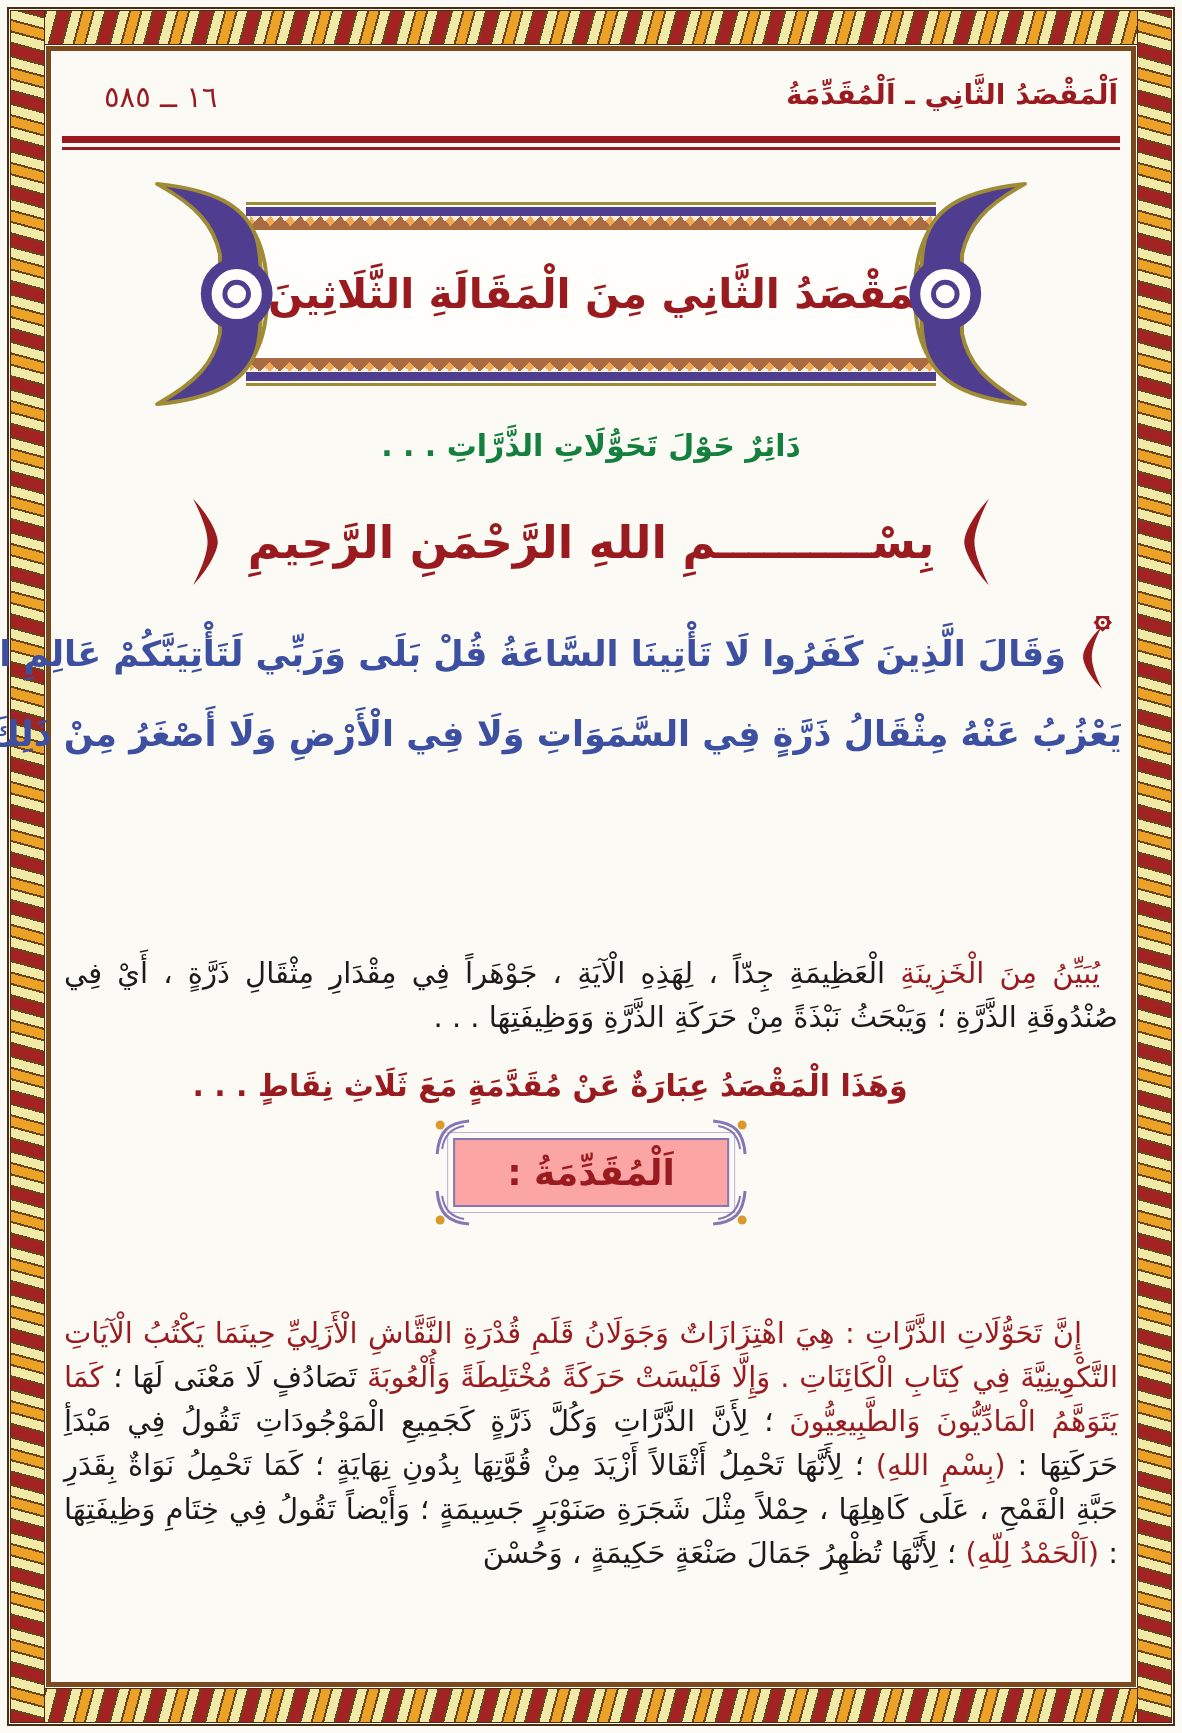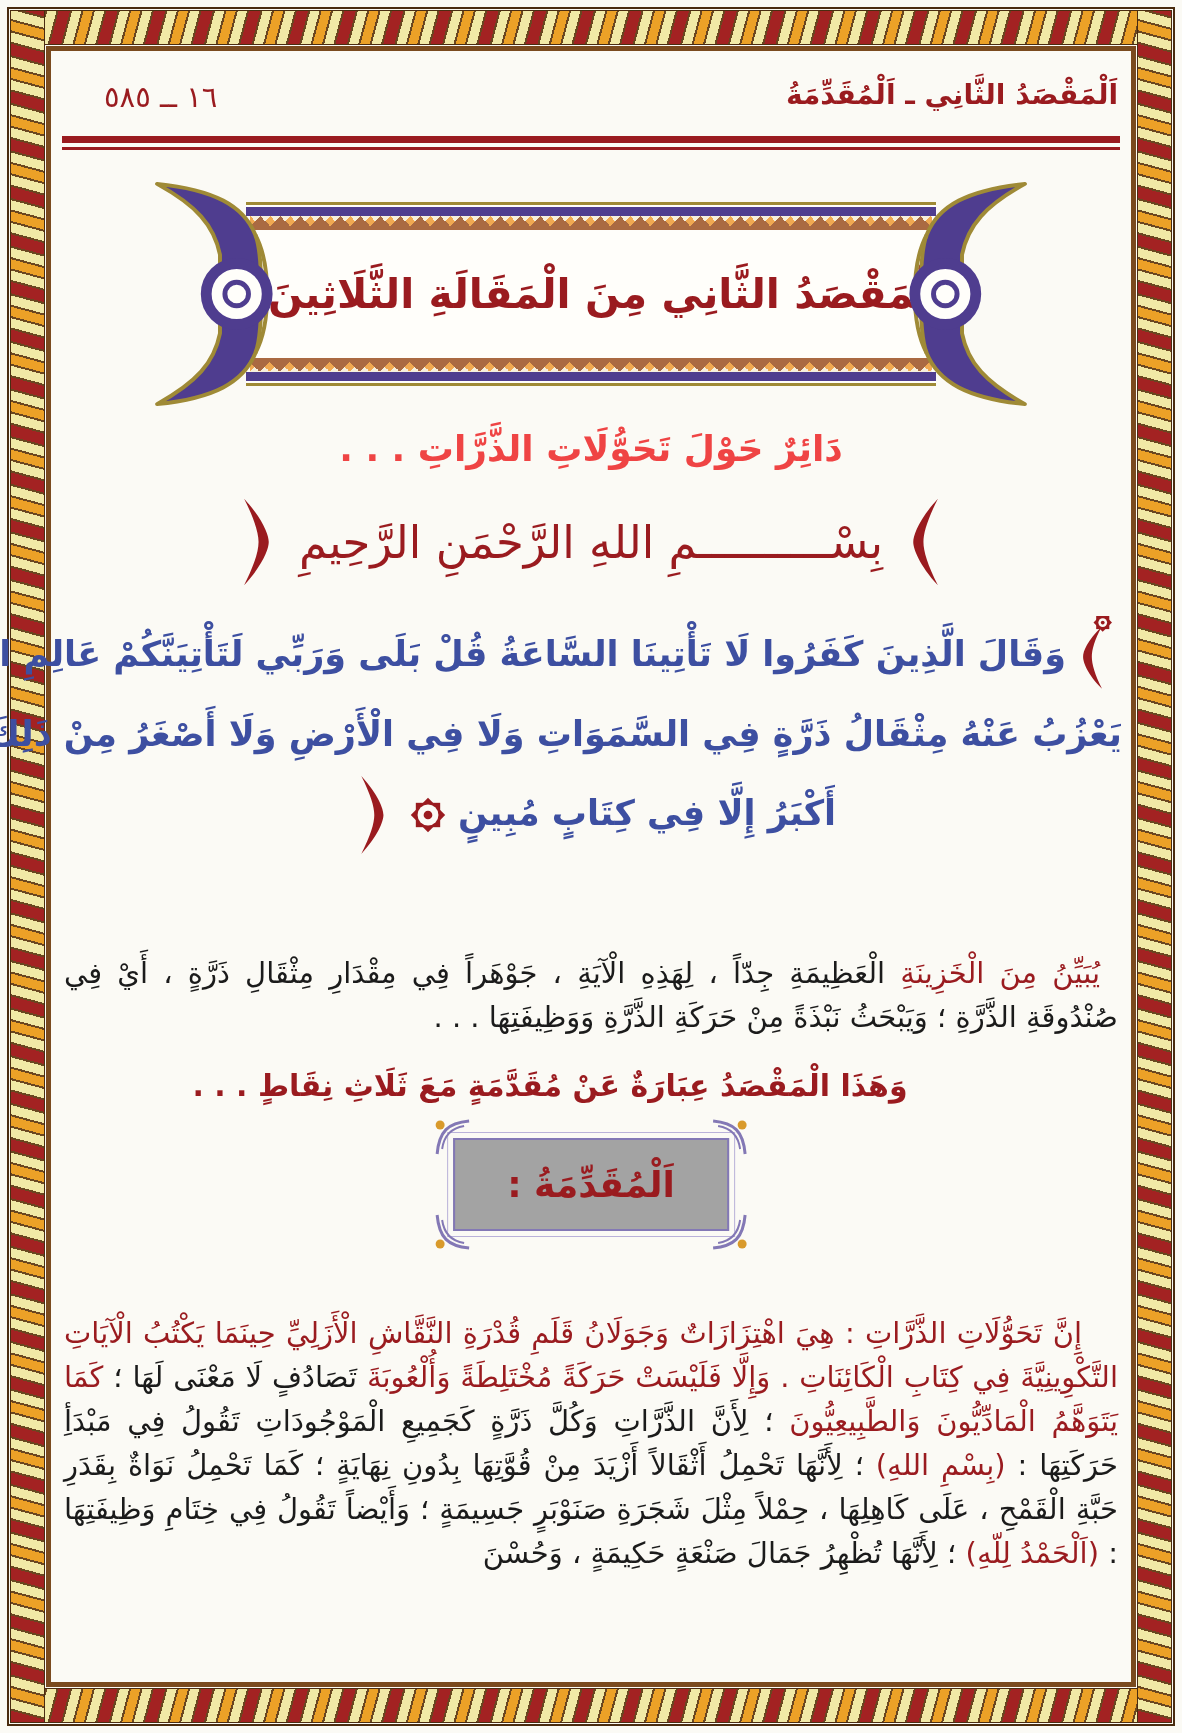--- a/index.html
+++ b/index.html
@@ -52,44 +52,44 @@
       conic-gradient(from 315deg at 50% 100%, #f0a952 90deg, rgba(0,0,0,0) 0);
       background-size:20px 14px,20px 14px;background-position:0 0,10px 0;background-repeat:repeat-x;}
   .banner-text{position:absolute;inset:40px 90px;display:flex;align-items:center;justify-content:center;
       font-size:41px;font-weight:bold;color:#9a1b1f;white-space:nowrap;}
   .endorn{position:absolute;top:-2px;width:130px;height:236px;}
   .endorn.right{right:-14px;}
   .endorn.left{left:-14px;transform:scaleX(-1);}
 
   
   .subtitle{position:absolute;top:372px;left:0;right:0;text-align:center;
-      font-size:36px;font-weight:bold;color:#ef4444;}
+      font-size:30px;font-weight:bold;color:#15803d;}
   .basmala{position:absolute;top:438px;left:0;right:0;display:flex;align-items:center;
       justify-content:center;gap:26px;color:#9a1b1f;}
-  .basmala-text{font-size:45px;font-weight:normal;}
+  .basmala-text{font-size:45px;font-weight:bold;}
   .brk{width:34px;height:96px;}
 
   
   .verse{position:absolute;top:560px;left:4px;right:4px;color:#3d4fa1;
       font-size:35px;font-weight:bold;text-align:center;line-height:77px;}
   .verse .vline{white-space:nowrap;}
   .orn{display:inline-block;vertical-align:middle;margin:0 10px;}
 
   
   .para{position:absolute;left:8px;right:8px;font-size:29px;font-weight:normal;
       color:#1b1b1b;line-height:44px;text-align:justify;}
   .p1{top:866px;text-indent:18px;}
   .red{color:#9a1b1f;}
   .transition{position:absolute;top:1012px;left:0;right:6px;text-align:center;
       font-size:30px;font-weight:bold;color:#9a1b1f;transform:translateX(-38px);}
 
   
   .muq-wrap{position:absolute;top:1082px;left:50%;transform:translateX(-50%);}
   .muq-box{position:relative;border:2px solid #8378b5;outline:1px solid #b9b1d9;outline-offset:5px;
-      padding:24px 52px;background:#a3a3a3;}
+      padding:12px 52px;background:#fca5a5;}
   .muq-title{font-size:36px;font-weight:bold;color:#9a1b1f;white-space:nowrap;}
   .crn{position:absolute;width:38px;height:38px;}
   .crn.tl{top:-22px;left:-22px;}
   .crn.tr{top:-22px;right:-22px;transform:scaleX(-1);}
   .crn.bl{bottom:-22px;left:-22px;transform:scaleY(-1);}
   .crn.br{bottom:-22px;right:-22px;transform:scale(-1,-1);}
 
   .p2{top:1226px;text-indent:36px;}
 </style>
 </head>
@@ -154,32 +154,20 @@
               <rect x="26" y="0" width="18" height="18"></rect>
               <rect x="26" y="0" width="18" height="18" transform="rotate(45 35 9)"></rect>
             </g>
           <circle cx="35" cy="9" r="6" fill="#fbfaf5"></circle>
             <circle cx="35" cy="9" r="2.6" fill="#9a1b1f"></circle>
         </svg><span>وَقَالَ الَّذِينَ كَفَرُوا لَا تَأْتِينَا السَّاعَةُ قُلْ بَلَى وَرَبِّي لَتَأْتِيَنَّكُمْ عَالِمِ الْغَيْبِ لَا</span>
       </div>
       <div class="vline">
         <span>يَعْزُبُ عَنْهُ مِثْقَالُ ذَرَّةٍ فِي السَّمَوَاتِ وَلَا فِي الْأَرْضِ وَلَا أَصْغَرُ مِنْ ذَلِكَ وَلَا</span>
       </div>
-      <div class="vline">
-        <span>أَكْبَرُ إِلَّا فِي كِتَابٍ مُبِينٍ</span><svg class="orn" width="40" height="46" viewBox="0 0 46 46">
-          <g fill="#9a1b1f">
-              <rect x="9" y="9" width="28" height="28"></rect>
-              <rect x="9" y="9" width="28" height="28" transform="rotate(45 23 23)"></rect>
-            </g>
-          <circle cx="23" cy="23" r="12" fill="#fbfaf5"></circle>
-            <circle cx="23" cy="23" r="5" fill="#9a1b1f"></circle>
-        </svg><svg class="orn" width="32" height="84" viewBox="0 0 40 110" style="transform:scaleX(-1)">
-          <path d="M34 4 C12 28 5 47 5 55 C5 63 12 82 34 106 C22 82 17 66 17 55 C17 44 22 28 34 4 Z" fill="#9a1b1f"></path>
-        </svg>
-      </div>
     </div>
 
     <p class="para p1">
       <span class="red">يُبَيِّنُ مِنَ الْخَزِينَةِ</span>
       <span>الْعَظِيمَةِ جِدّاً ، لِهَذِهِ الْآيَةِ ، جَوْهَراً فِي مِقْدَارِ مِثْقَالِ ذَرَّةٍ ، أَيْ فِي صُنْدُوقَةِ الذَّرَّةِ ؛ وَيَبْحَثُ نَبْذَةً مِنْ حَرَكَةِ الذَّرَّةِ وَوَظِيفَتِهَا . . .</span>
     </p>
 
     <div class="transition">وَهَذَا الْمَقْصَدُ عِبَارَةٌ عَنْ مُقَدَّمَةٍ مَعَ ثَلَاثِ نِقَاطٍ . . .</div>
 
     <div class="muq-wrap">

